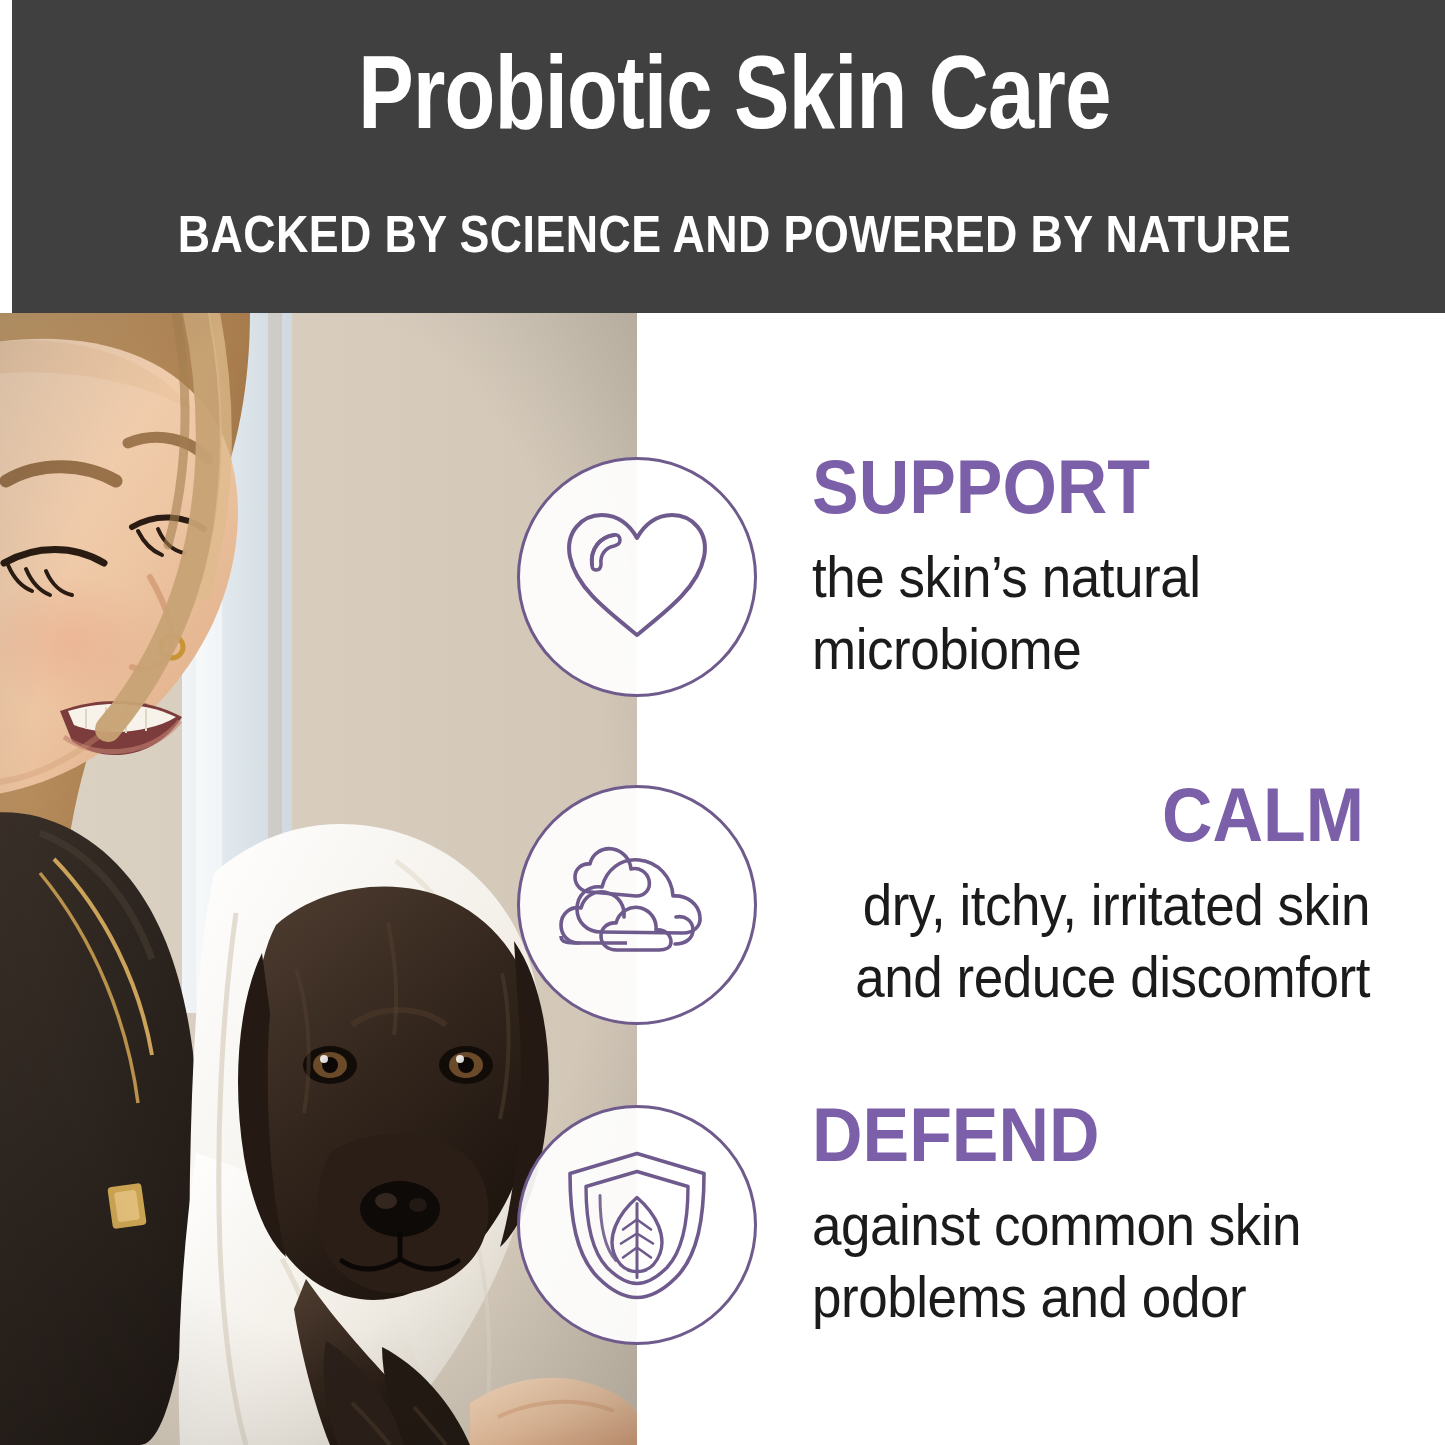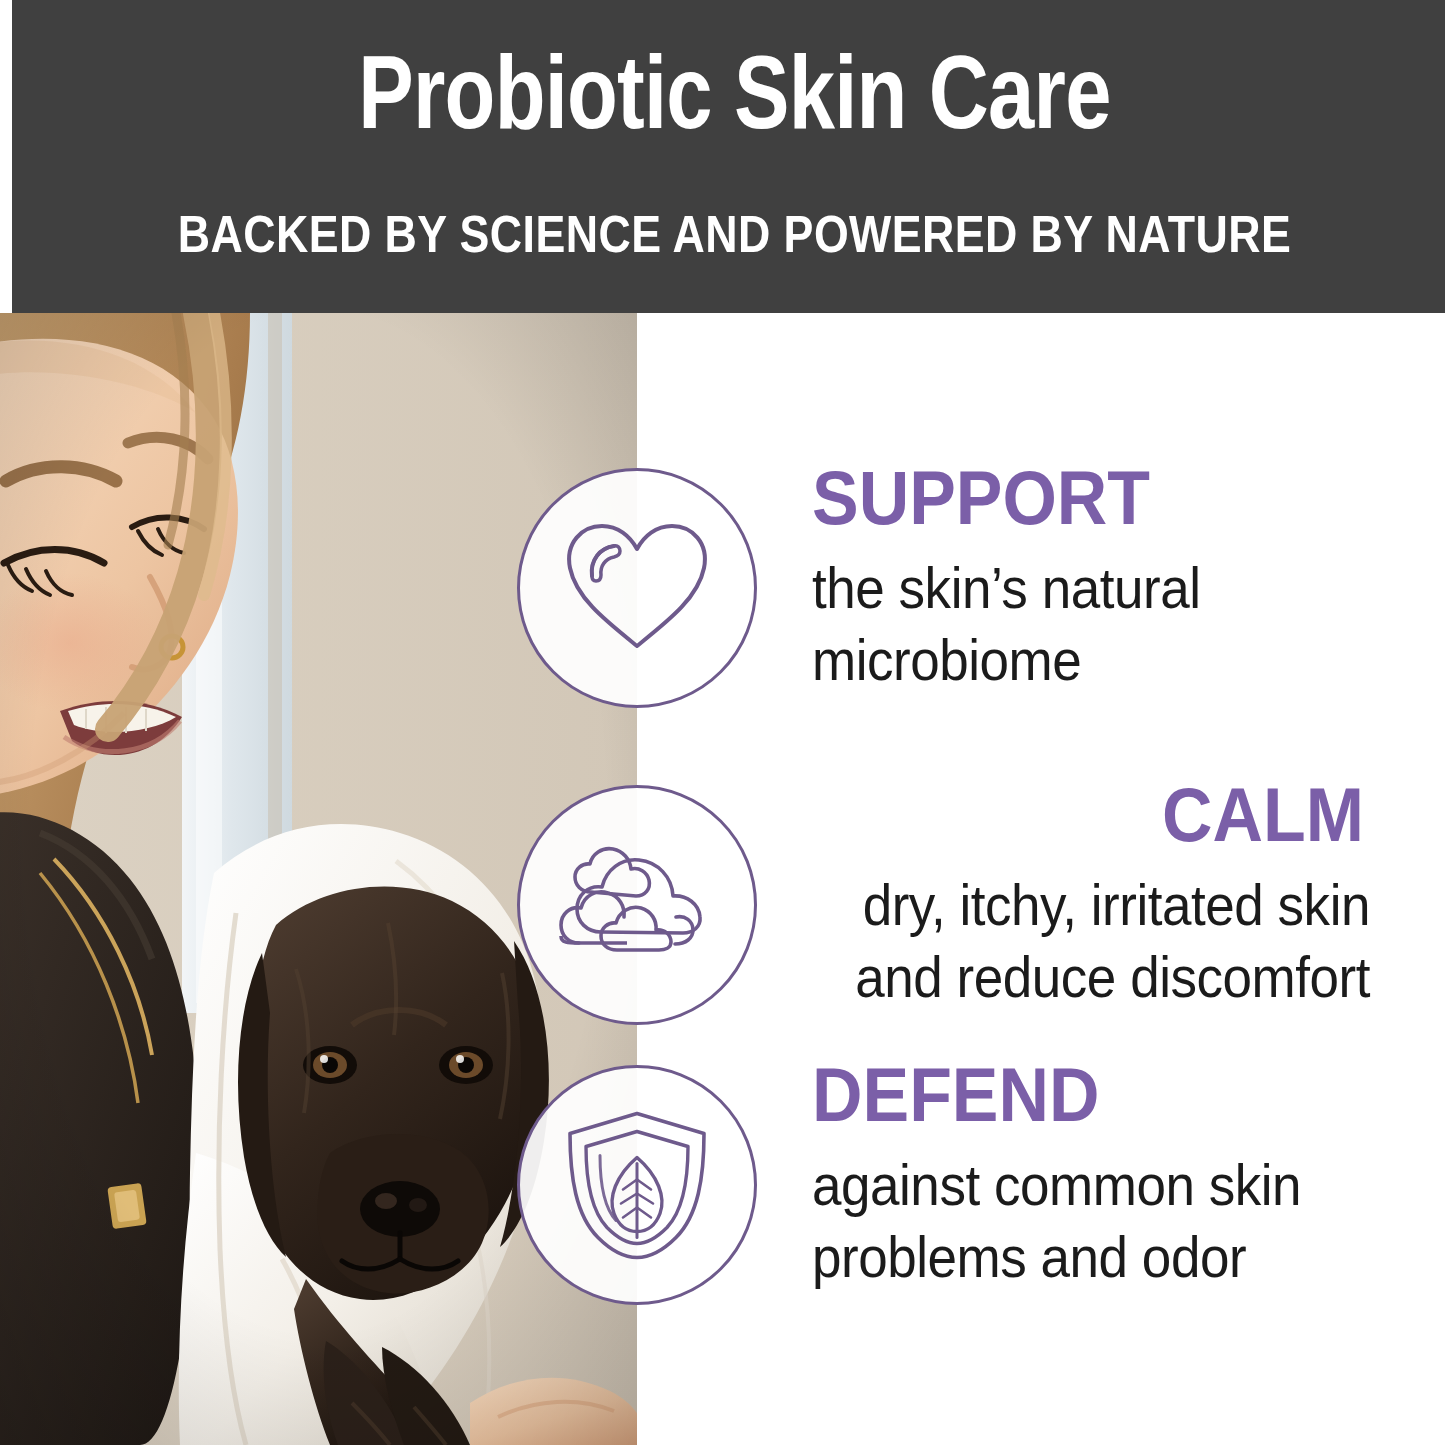--- a/index.html
+++ b/index.html
@@ -70,23 +70,23 @@
   }
   #photo svg { display: block; }
 
   
   .feature {
     position: absolute;
     left: 0;
     width: 1445px;
     height: 300px;
   }
-  #feature-0 { top: 438px; text-decoration: underline; }
+  #feature-0 { top: 427px; text-decoration: underline; }
   #feature-1 { top: 755px; text-align: right; }
-  #feature-2 { top: 1035px; }
+  #feature-2 { top: 1075px; }
 
   .icon-circle {
     position: absolute;
     left: 517px;
     top: 30px;
     width: 240px;
     height: 240px;
     border-radius: 50%;
     background: rgba(255,255,255,0.93);
     border: 3px solid #6e5a8c;

